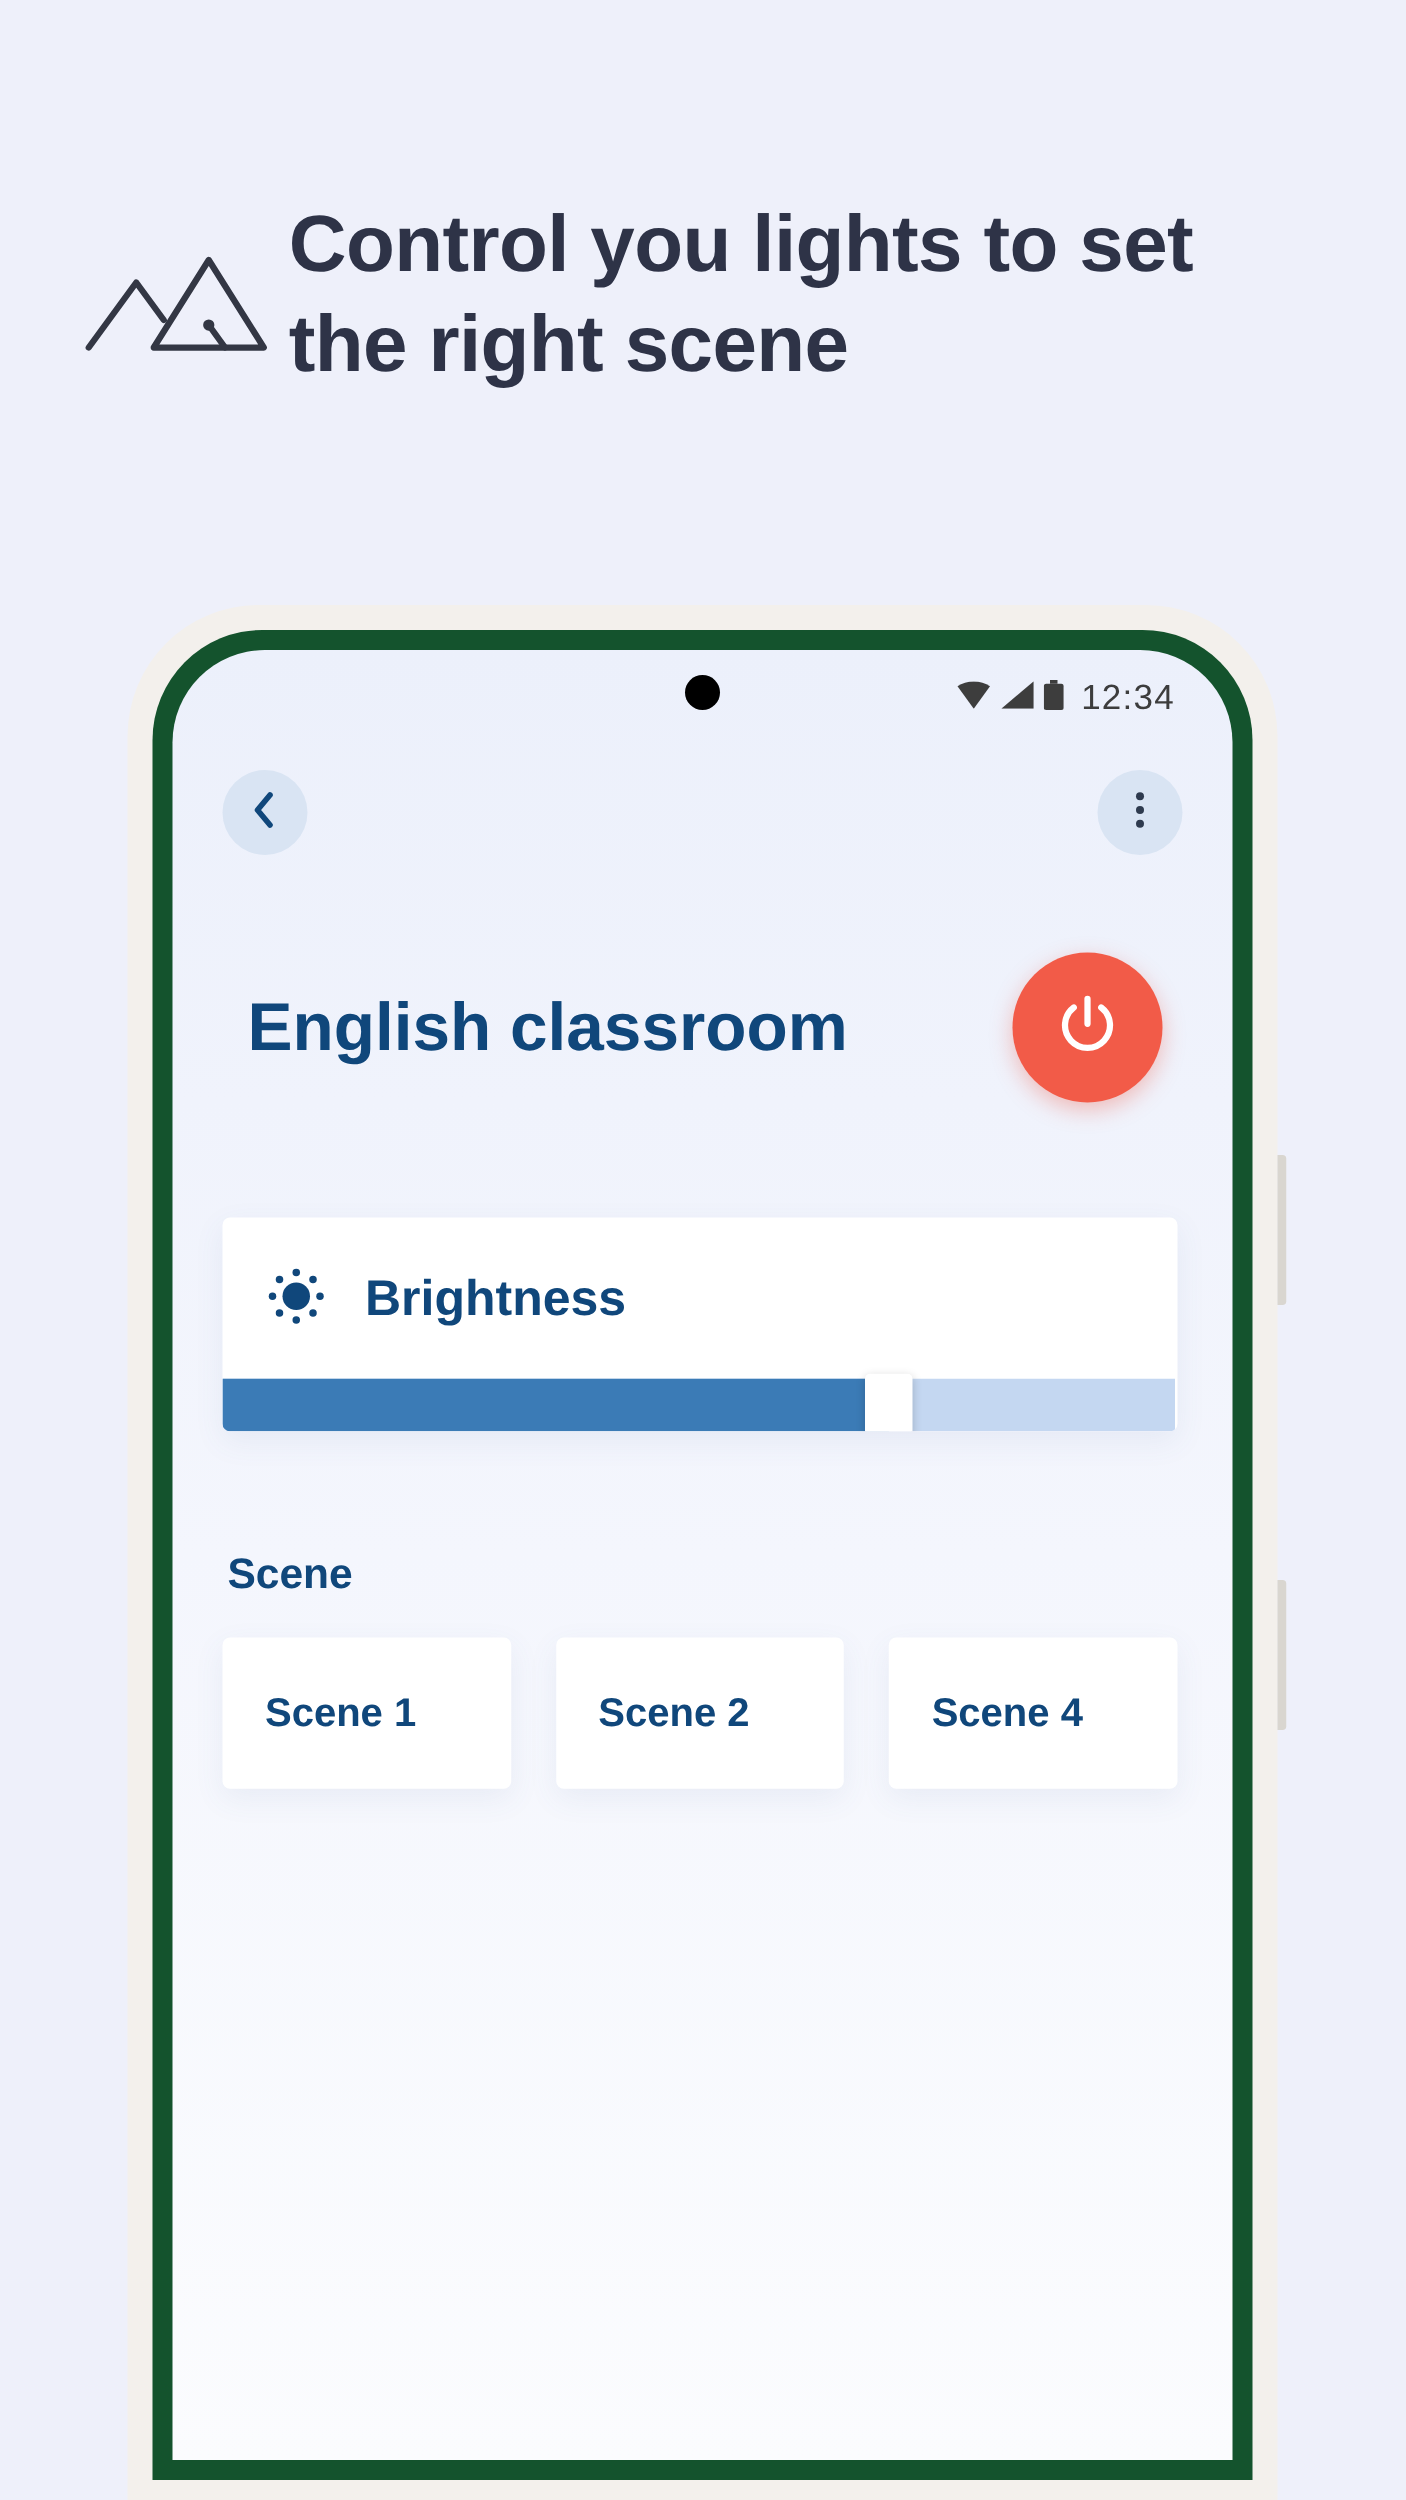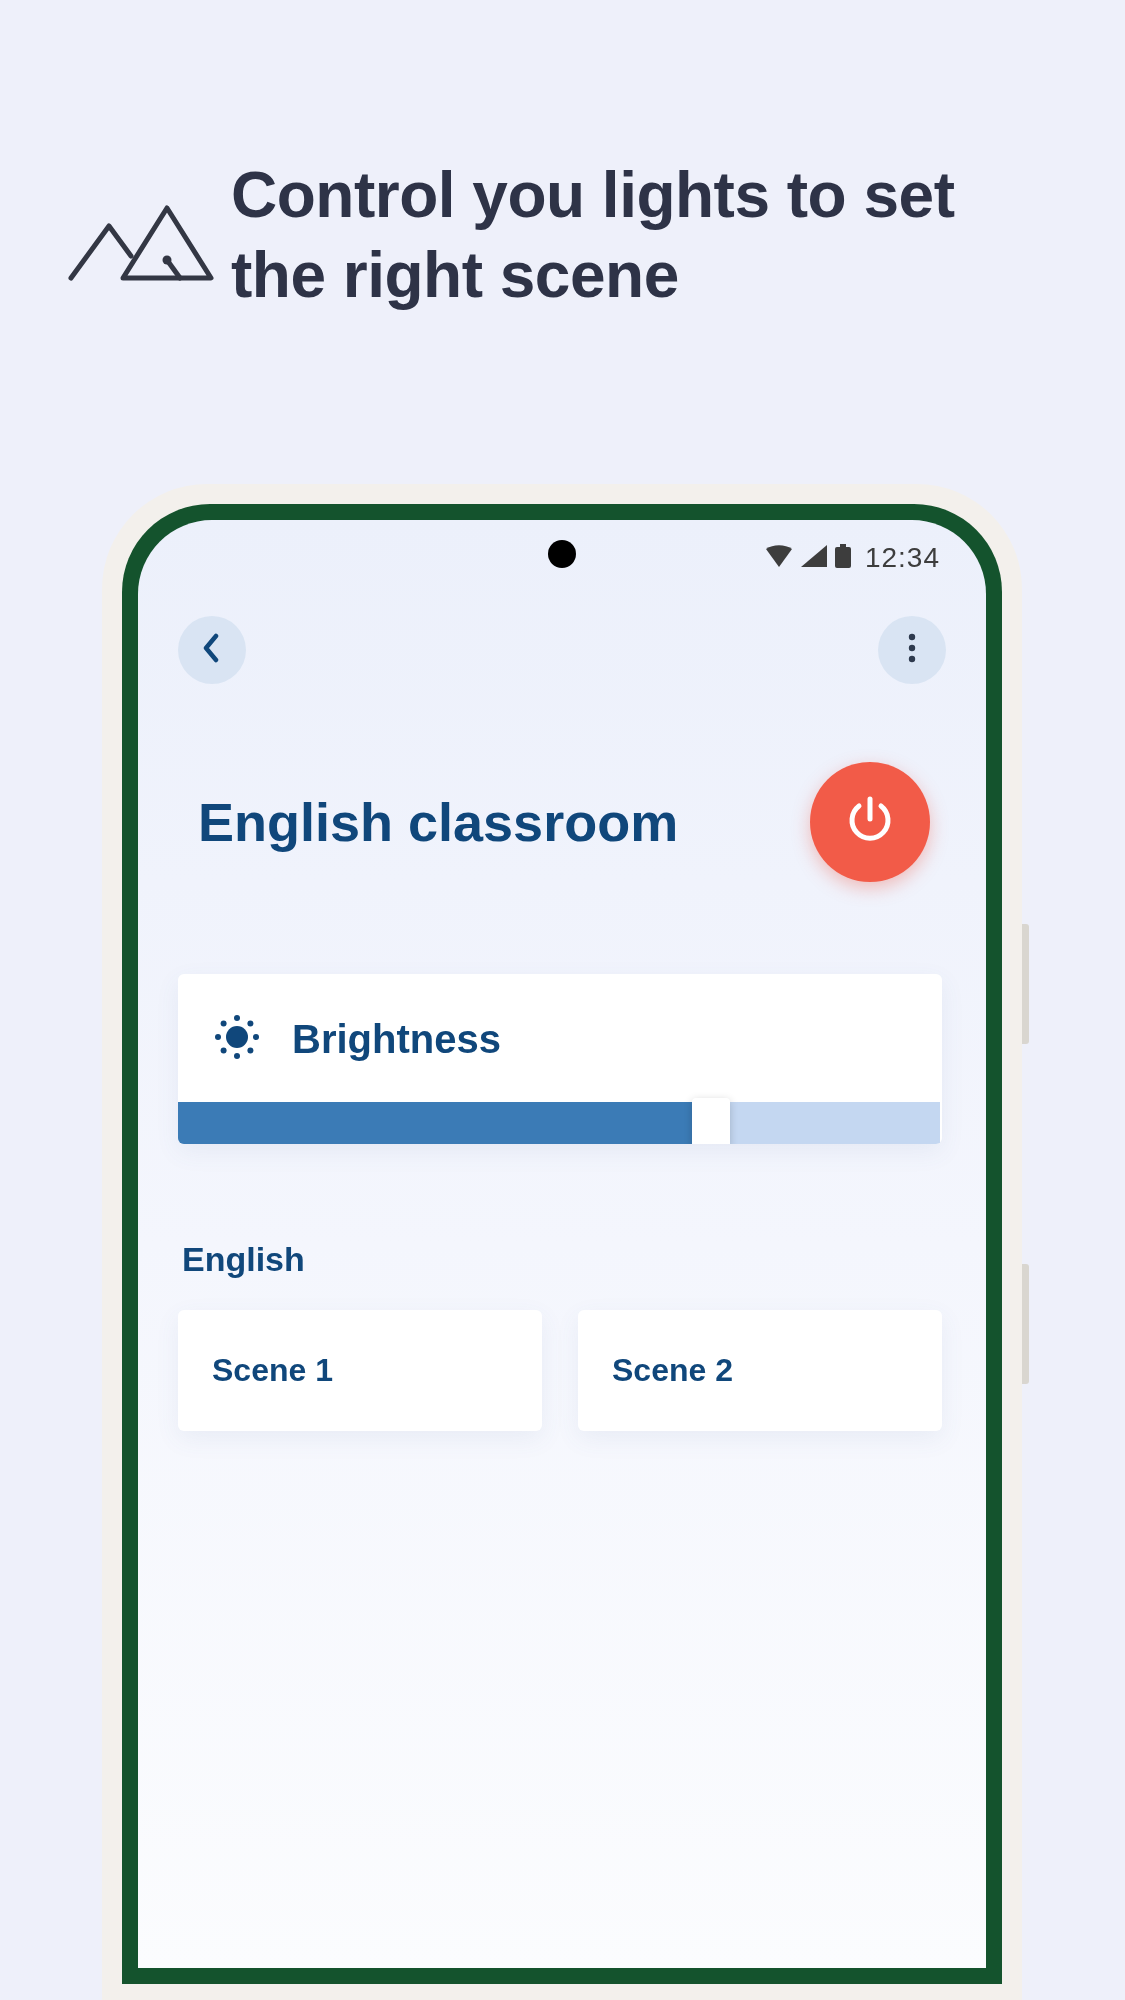--- a/index.html
+++ b/index.html
@@ -202,21 +202,21 @@
     font-size: 34px;
     font-weight: 600;
     color: #10477b;
   }
   .scenes-grid {
     position: absolute;
     top: 790px;
     left: 40px;
     right: 44px;
     display: grid;
-    grid-template-columns: 1fr 1fr;
+    grid-template-columns: 1fr 1fr 1fr;
     gap: 34px 36px;
   }
   .scene-card {
     background: #fff;
     border-radius: 6px;
     box-shadow: 0 8px 24px rgba(80,100,150,0.08);
     padding: 42px 34px;
     cursor: pointer;
   }
   .scene-label {
@@ -316,25 +316,28 @@
             </svg>
           </span>
           <span class="brightness-label">Brightness</span>
         </div>
         <div class="slider-track">
           <div class="slider-fill" style="width:70%"></div>
           <div class="slider-thumb" style="left:70%"></div>
         </div>
       </div>
 
-      <div class="scenes-title">English</div>
+      <div class="scenes-title">Scene</div>
       <div class="scenes-grid">
         <div class="scene-card">
           <span class="scene-label">Scene 1</span>
         </div>
         <div class="scene-card">
           <span class="scene-label">Scene 2</span>
         </div>
+        <div class="scene-card">
+          <span class="scene-label">Scene 4</span>
+        </div>
       </div>
 
     </div>
   </div>
 </div>
 
 </body></html>

